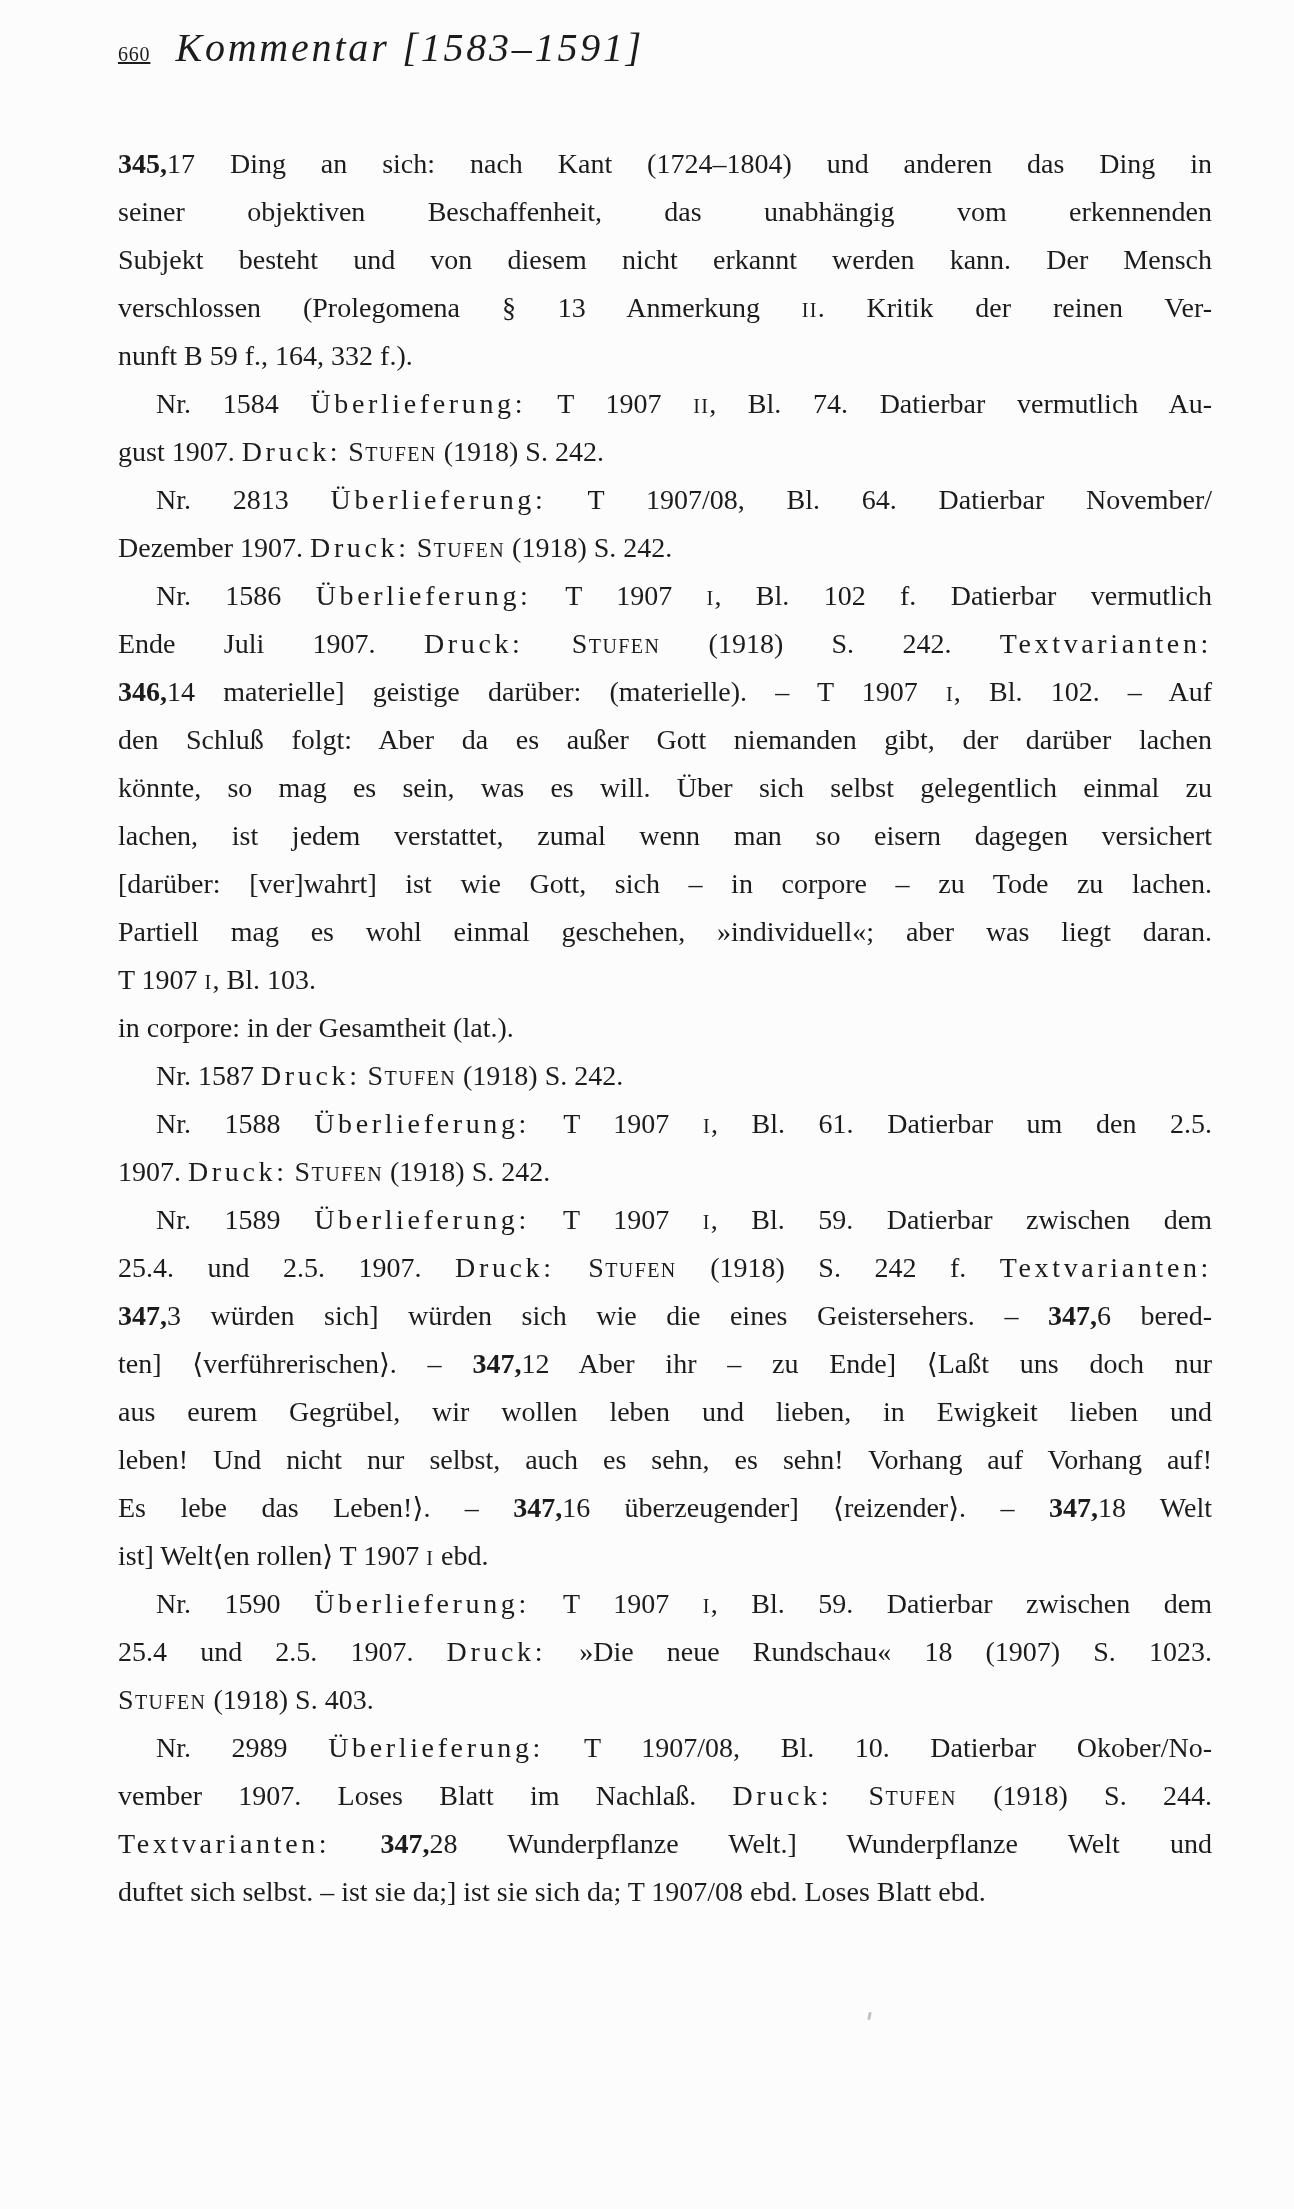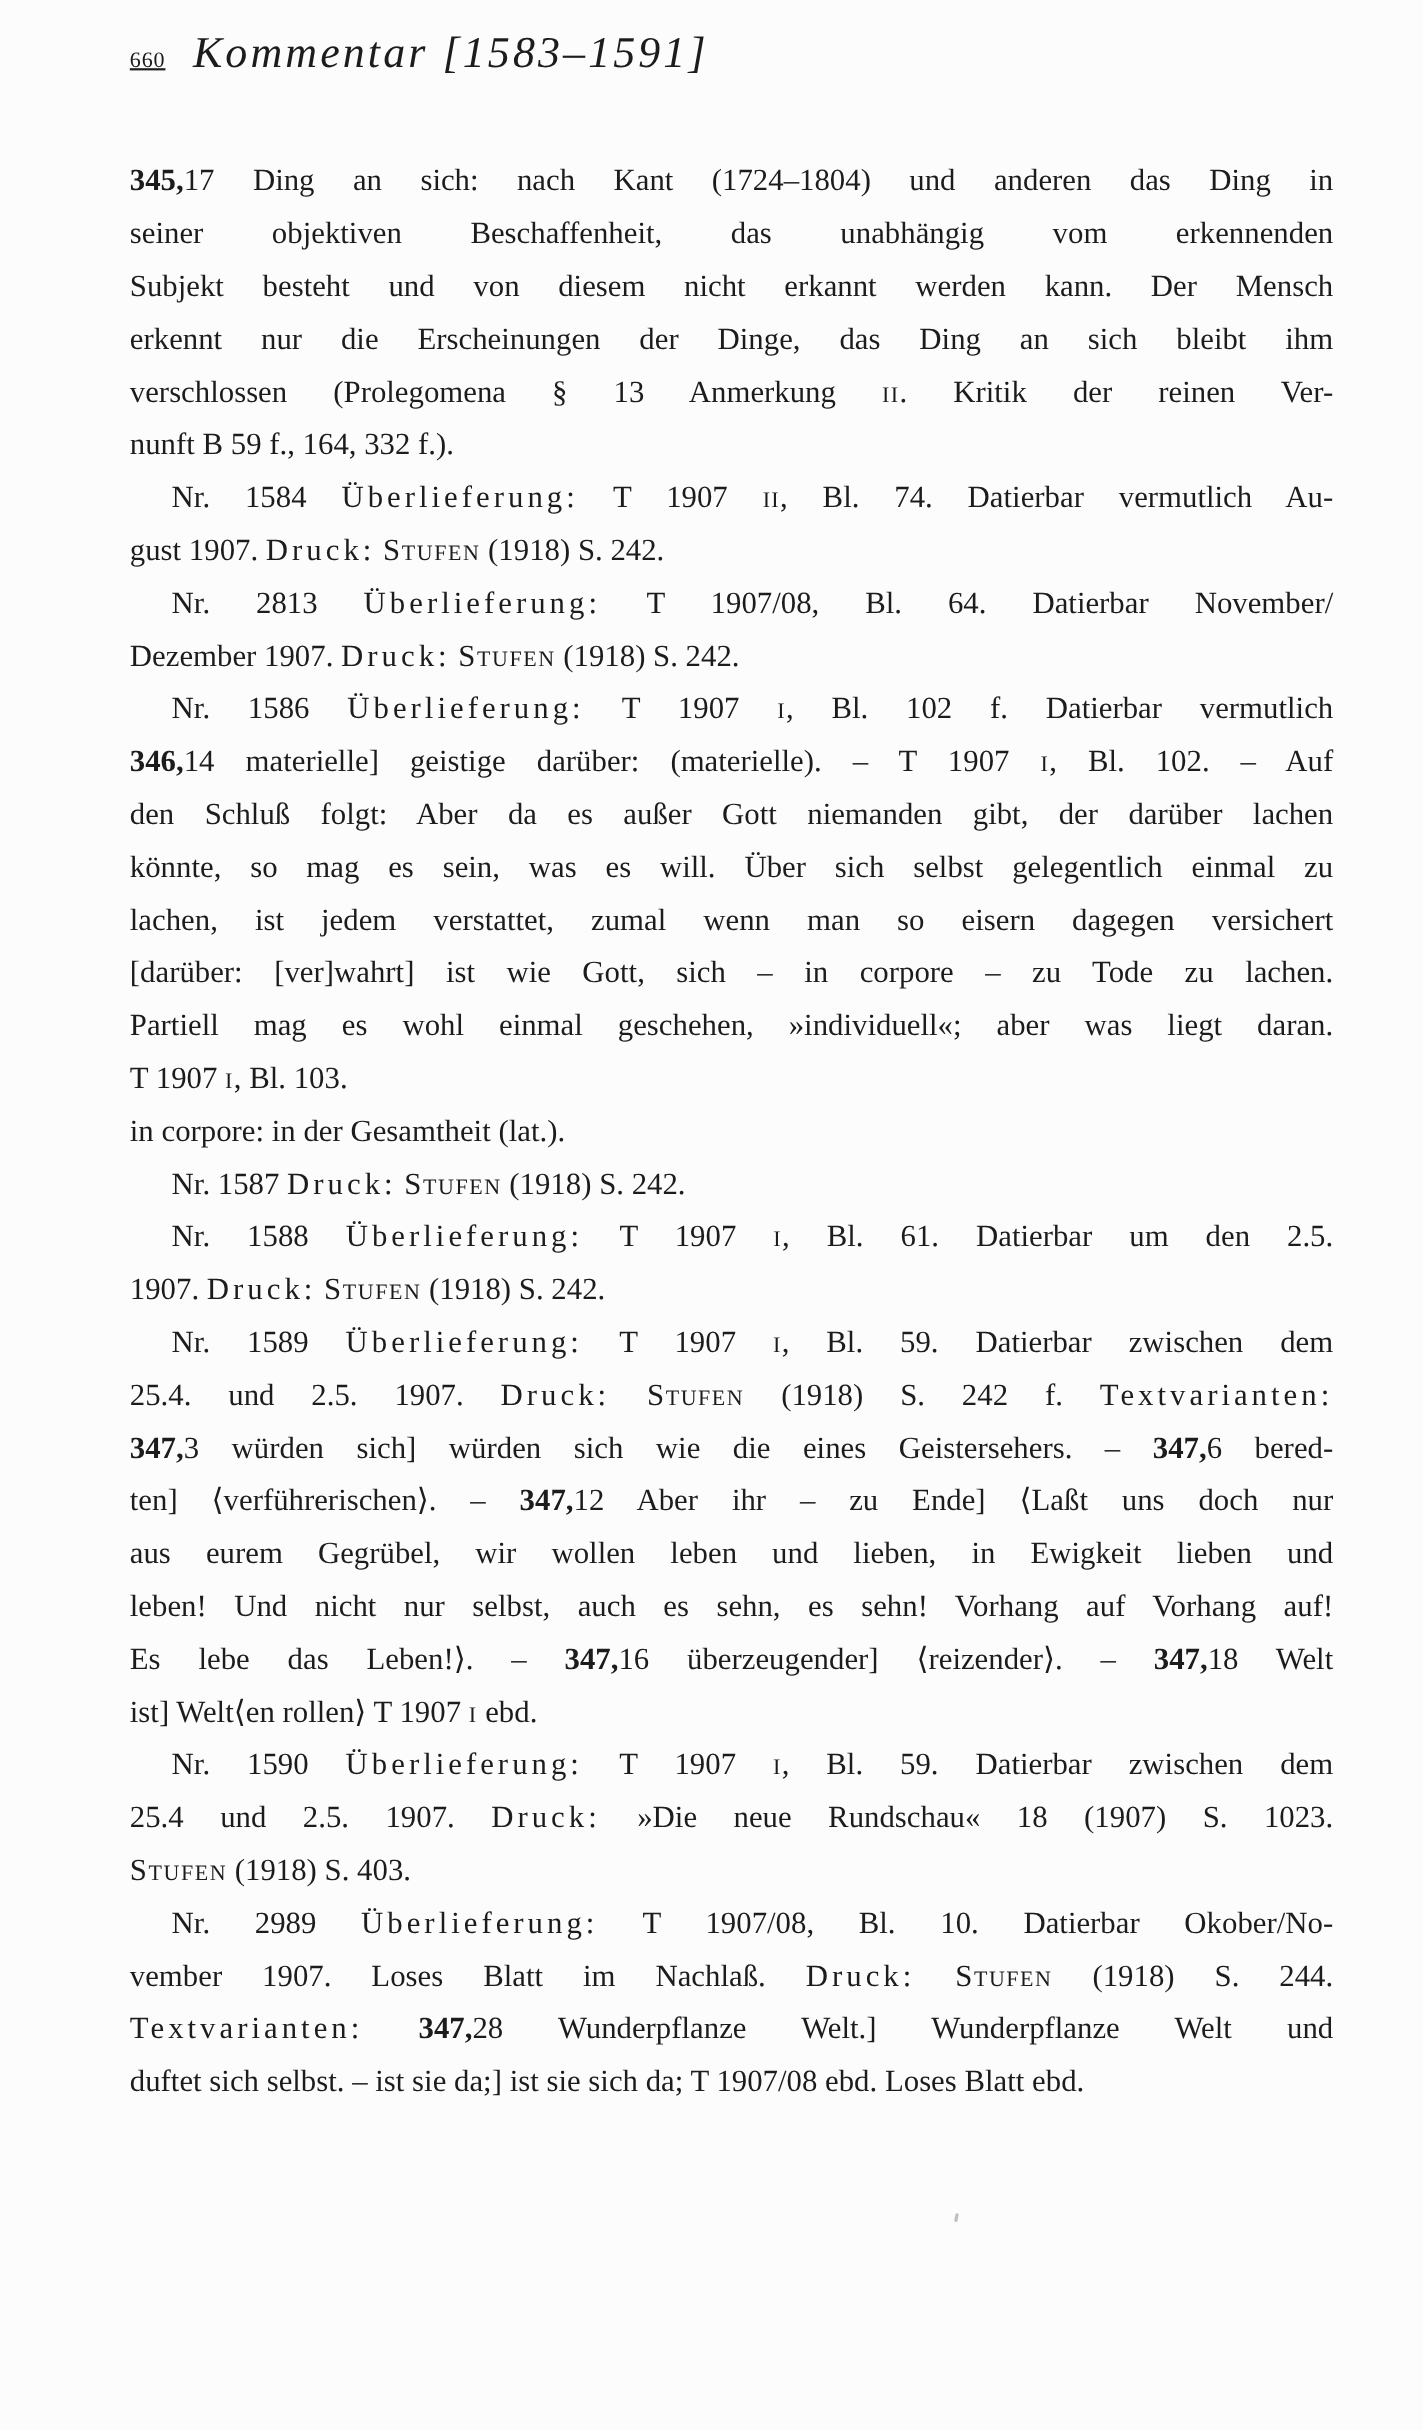--- a/index.html
+++ b/index.html
@@ -77,28 +77,28 @@
 <body style="background: rgb(252, 252, 252); color: rgb(28, 28, 28);">
 
 <div class="page">
   <div class="header">
     <span class="pagenum">660</span><span class="runtitle">Kommentar [1583–1591]</span>
   </div>
   <div class="textblock">
       <div class="line"><span class="r-b">345,</span><span class="r-n">17 </span><span class="r-i">Ding an sich:</span><span class="r-n"> nach Kant (1724–1804) und anderen das Ding in</span></div>
       <div class="line"><span class="r-n">seiner objektiven Beschaffenheit, das unabhängig vom erkennenden</span></div>
       <div class="line"><span class="r-n">Subjekt besteht und von diesem nicht erkannt werden kann. Der Mensch</span></div>
-      <div class="line"><span class="r-n">erkennt nur die Erscheinungen der Dinge, das Ding an sich bleibt ihm</span></div>
       <div class="line"><span class="r-n">verschlossen (Prolegomena § 13 Anmerkung </span><span class="r-rn">II</span><span class="r-n">. Kritik der reinen Ver-</span></div>
       <div class="line last"><span class="r-n">nunft B 59 f., 164, 332 f.).</span></div>
       <div class="line indent"><span class="r-n">Nr. 1584 </span><span class="r-sp">Überlieferung:</span><span class="r-n"> T 1907 </span><span class="r-rn">II</span><span class="r-n">, Bl. 74. Datierbar vermutlich Au-</span></div>
       <div class="line last"><span class="r-n">gust 1907. </span><span class="r-sp">Druck:</span><span class="r-n"> </span><span class="r-sc">Stufen</span><span class="r-n"> (1918) S. 242.</span></div>
       <div class="line indent"><span class="r-n">Nr. 2813 </span><span class="r-sp">Überlieferung:</span><span class="r-n"> T 1907/08, Bl. 64. Datierbar November/</span></div>
       <div class="line last"><span class="r-n">Dezember 1907. </span><span class="r-sp">Druck:</span><span class="r-n"> </span><span class="r-sc">Stufen</span><span class="r-n"> (1918) S. 242.</span></div>
       <div class="line indent"><span class="r-n">Nr. 1586 </span><span class="r-sp">Überlieferung:</span><span class="r-n"> T 1907 </span><span class="r-rn">I</span><span class="r-n">, Bl. 102 f. Datierbar vermutlich</span></div>
+      <div class="line"><span class="r-n">Ende Juli 1907. </span><span class="r-sp">Druck:</span><span class="r-n"> </span><span class="r-sc">Stufen</span><span class="r-n"> (1918) S. 242. </span><span class="r-sp">Textvarianten:</span></div>
       <div class="line"><span class="r-b">346,</span><span class="r-n">14 </span><span class="r-i">materielle]</span><span class="r-n"> </span><span class="r-i">geistige</span><span class="r-n"> darüber: </span><span class="r-i">(materielle).</span><span class="r-n"> – T 1907 </span><span class="r-rn">I</span><span class="r-n">, Bl. 102. – Auf</span></div>
       <div class="line"><span class="r-n">den Schluß folgt: </span><span class="r-i">Aber da es außer Gott niemanden gibt, der darüber lachen</span></div>
       <div class="line"><span class="r-i">könnte, so mag es sein, was es will. Über sich selbst gelegentlich einmal zu</span></div>
       <div class="line"><span class="r-i">lachen, ist jedem verstattet, zumal wenn man so eisern dagegen versichert</span></div>
       <div class="line"><span class="r-n">[darüber: [</span><span class="r-i">ver</span><span class="r-n">]</span><span class="r-i">wahrt</span><span class="r-n">] </span><span class="r-i">ist wie Gott, sich – in corpore – zu Tode zu lachen.</span></div>
       <div class="line"><span class="r-i">Partiell mag es wohl einmal geschehen, »individuell«; aber was liegt daran.</span></div>
       <div class="line last"><span class="r-n">T 1907 </span><span class="r-rn">I</span><span class="r-n">, Bl. 103.</span></div>
       <div class="line last"><span class="r-i">in corpore:</span><span class="r-n"> in der Gesamtheit (lat.).</span></div>
       <div class="line indent last"><span class="r-n">Nr. 1587 </span><span class="r-sp">Druck:</span><span class="r-n"> </span><span class="r-sc">Stufen</span><span class="r-n"> (1918) S. 242.</span></div>
       <div class="line indent"><span class="r-n">Nr. 1588 </span><span class="r-sp">Überlieferung:</span><span class="r-n"> T 1907 </span><span class="r-rn">I</span><span class="r-n">, Bl. 61. Datierbar um den 2.5.</span></div>

